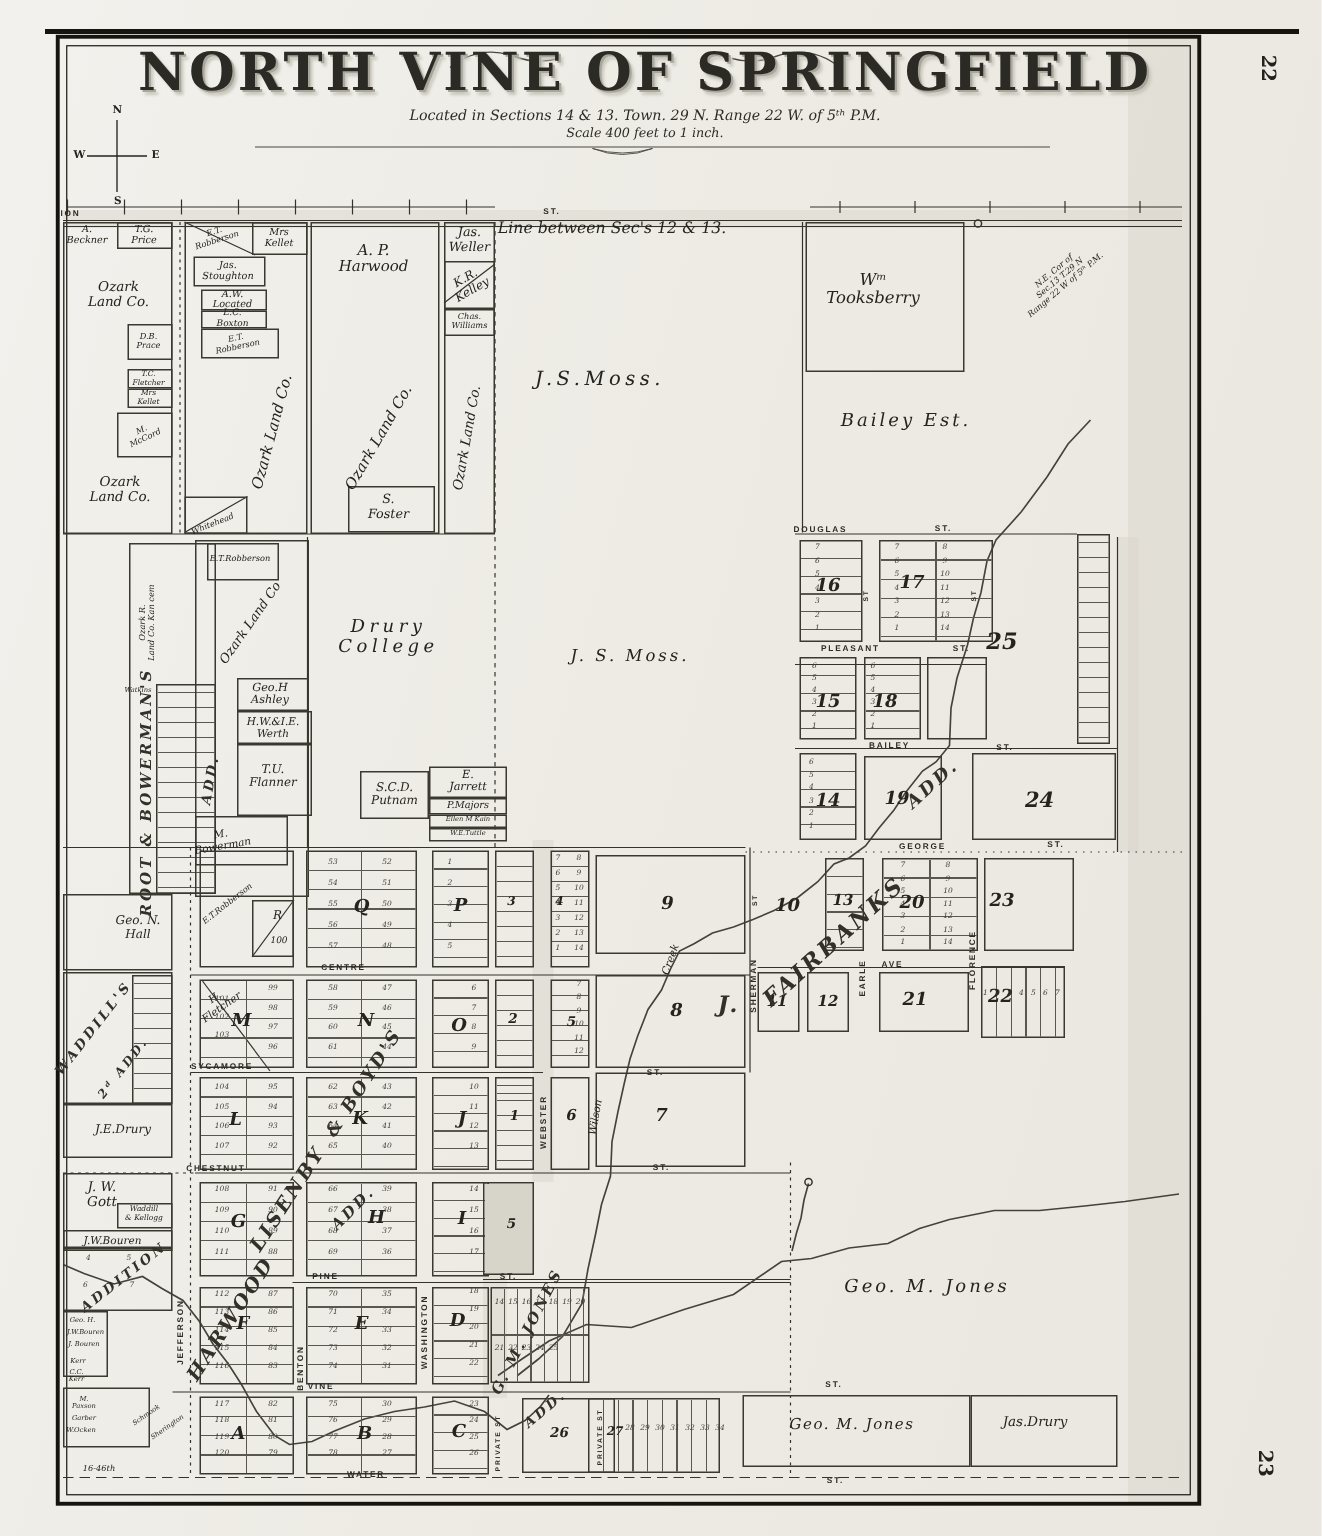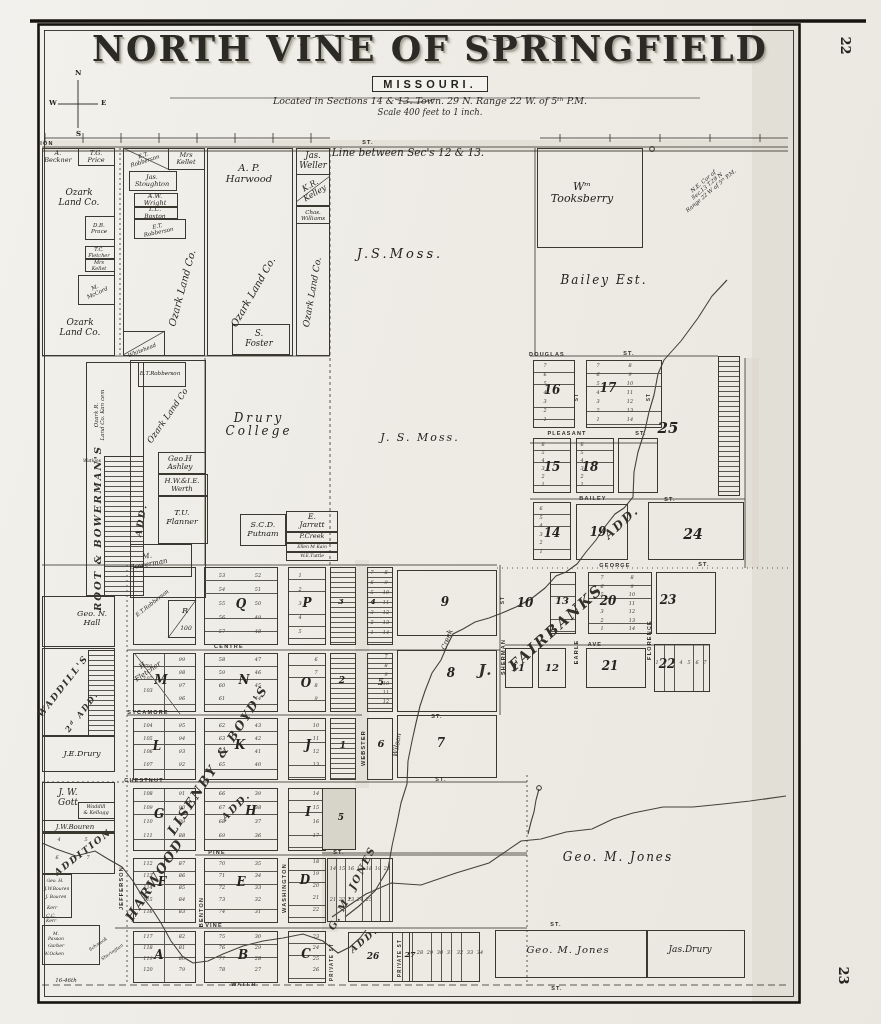--- a/index.html
+++ b/index.html
@@ -107,21 +107,20 @@
       <polyline points="727,280 712,296 698,318 681,341 664,360 658,374 654,395 649,412 645,430 638,452 634,472 633,497 624,508 615,514 604,528 596,540 586,552 577,564 566,572 556,576 545,588 531,599 516,607 502,613 489,618 475,622 463,629 453,634 447,646 441,660 432,673 425,691 420,706 416,723 412,741 408,761 407,784 401,803 397,823 392,846 388,869 375,891 359,906 345,917" fill="none" stroke="#45423b" stroke-width="1.1"></polyline>
       <polyline points="332,917 348,906 366,894 391,883 421,885 456,873 489,863 521,841 541,839 566,832 592,829 613,819 633,813 663,807 693,807 723,804 750,801 786,796" fill="none" stroke="#45423b" stroke-width="1.1"></polyline>
       <polyline points="42,843 56,849 76,856 95,851 108,859 122,867 133,881 142,896 152,909 161,923 171,941 183,957 193,963 208,961 223,954 243,946 263,941 283,938 303,934 323,941 338,953 350,947 360,938 366,930" fill="none" stroke="#45423b" stroke-width="1.1"></polyline>
       <polyline points="539,789 536,800 534,812 531,822 528,834" fill="none" stroke="#45423b" stroke-width="1.1"></polyline>
       <circle cx="652" cy="149" r="2.4" fill="none" stroke="#35322b"></circle>
       <circle cx="539" cy="788" r="2.4" fill="none" stroke="#35322b"></circle>
     </svg>
 
   <div class="title-wrap">
     <div class="t-main">NORTH VINE OF SPRINGFIELD</div>
-    <div class="t-state"><span>MISSOURI.</span></div>
     <div class="t-loc">Located in Sections 14 &amp; 13. Town. 29 N. Range 22 W. of 5ᵗʰ P.M.</div>
     <div class="t-scale">Scale 400 feet to 1 inch.</div>
   </div>
 
   <span class="cmp" style="left:75px;top:68px">N</span>
   <span class="cmp" style="left:76px;top:129px">S</span>
   <span class="cmp" style="left:49px;top:98px">W</span>
   <span class="cmp" style="left:101px;top:98px">E</span>
 
 
@@ -276,21 +275,21 @@
 McCord</div>
       <div class="lbl ow" style="left: 80px; top: 327px; font-size: 9px; transform: translate(-50%, -50%) rotate(0deg);">Ozark
 Land Co.</div>
       <div class="lbl ow" style="left: 144px; top: 158px; font-size: 5.5px; transform: translate(-50%, -50%) rotate(-18deg);">E.T.
 Robberson</div>
       <div class="lbl ow" style="left: 186px; top: 159px; font-size: 6.5px; transform: translate(-50%, -50%) rotate(0deg);">Mrs
 Kellet</div>
       <div class="lbl ow" style="left: 152px; top: 181px; font-size: 6.5px; transform: translate(-50%, -50%) rotate(0deg);">Jas.
 Stoughton</div>
       <div class="lbl ow" style="left: 155px; top: 200px; font-size: 6.5px; transform: translate(-50%, -50%) rotate(0deg);">A.W.
-Wright</div>
+Located</div>
       <div class="lbl ow" style="left: 155px; top: 213px; font-size: 6px; transform: translate(-50%, -50%) rotate(0deg);">L.C.
 Boxton</div>
       <div class="lbl ow" style="left: 158px; top: 229px; font-size: 5.5px; transform: translate(-50%, -50%) rotate(-12deg);">E.T.
 Robberson</div>
       <div class="lbl ow" style="left: 182px; top: 288px; font-size: 10px; transform: translate(-50%, -50%) rotate(-75deg);">Ozark  Land  Co.</div>
       <div class="lbl ow" style="left: 142px; top: 350px; font-size: 5.5px; transform: translate(-50%, -50%) rotate(-22deg);">Whitehead</div>
       <div class="lbl ow" style="left: 249px; top: 173px; font-size: 10px; transform: translate(-50%, -50%) rotate(0deg);">A. P.
 Harwood</div>
       <div class="lbl ow" style="left: 253px; top: 292px; font-size: 10px; transform: translate(-50%, -50%) rotate(-60deg);">Ozark Land Co.</div>
       <div class="lbl ow" style="left: 259px; top: 339px; font-size: 8.5px; transform: translate(-50%, -50%) rotate(0deg);">S.
@@ -310,21 +309,21 @@
       <div class="lbl ow" style="left: 707px; top: 186px; font-size: 5.5px; transform: translate(-50%, -50%) rotate(-40deg);">N.E. Cor of
 Sec.13 T.29 N
 Range 22 W of 5ᵗʰ P.M.</div>
       <div class="lbl ow" style="left: 259px; top: 425px; font-size: 12px; letter-spacing: 3px; transform: translate(-50%, -50%) rotate(0deg);">Drury
 College</div>
       <div class="lbl ow" style="left: 420px; top: 438px; font-size: 11px; letter-spacing: 2px; transform: translate(-50%, -50%) rotate(0deg);">J. S. Moss.</div>
       <div class="lbl ow" style="left: 263px; top: 530px; font-size: 8px; transform: translate(-50%, -50%) rotate(0deg);">S.C.D.
 Putnam</div>
       <div class="lbl ow" style="left: 312px; top: 521px; font-size: 7.5px; transform: translate(-50%, -50%) rotate(0deg);">E.
 Jarrett</div>
-      <div class="lbl ow" style="left: 312px; top: 537px; font-size: 6.5px; transform: translate(-50%, -50%) rotate(0deg);">P.Creek</div>
+      <div class="lbl ow" style="left: 312px; top: 537px; font-size: 6.5px; transform: translate(-50%, -50%) rotate(0deg);">P.Majors</div>
       <div class="lbl ow" style="left: 312px; top: 547px; font-size: 4.5px; transform: translate(-50%, -50%) rotate(0deg);">Ellen M Kain</div>
       <div class="lbl ow" style="left: 312px; top: 556px; font-size: 4.5px; transform: translate(-50%, -50%) rotate(0deg);">W.E.Tuttle</div>
       <div class="lbl ow" style="left: 99px; top: 415px; font-size: 5.5px; transform: translate(-50%, -50%) rotate(-90deg);">Ozark R.
 Land Co. Kan cem</div>
       <div class="lbl ow" style="left: 92px; top: 461px; font-size: 4.5px; transform: translate(-50%, -50%) rotate(0deg);">Watkins</div>
       <div class="lbl ow" style="left: 92px; top: 619px; font-size: 8px; transform: translate(-50%, -50%) rotate(0deg);">Geo. N.
 Hall</div>
       <div class="lbl ow" style="left: 160px; top: 373px; font-size: 5.5px; transform: translate(-50%, -50%) rotate(0deg);">E.T.Robberson</div>
       <div class="lbl ow" style="left: 168px; top: 416px; font-size: 8.5px; transform: translate(-50%, -50%) rotate(-55deg);">Ozark Land Co</div>
       <div class="lbl ow" style="left: 180px; top: 463px; font-size: 7.5px; transform: translate(-50%, -50%) rotate(0deg);">Geo.H

